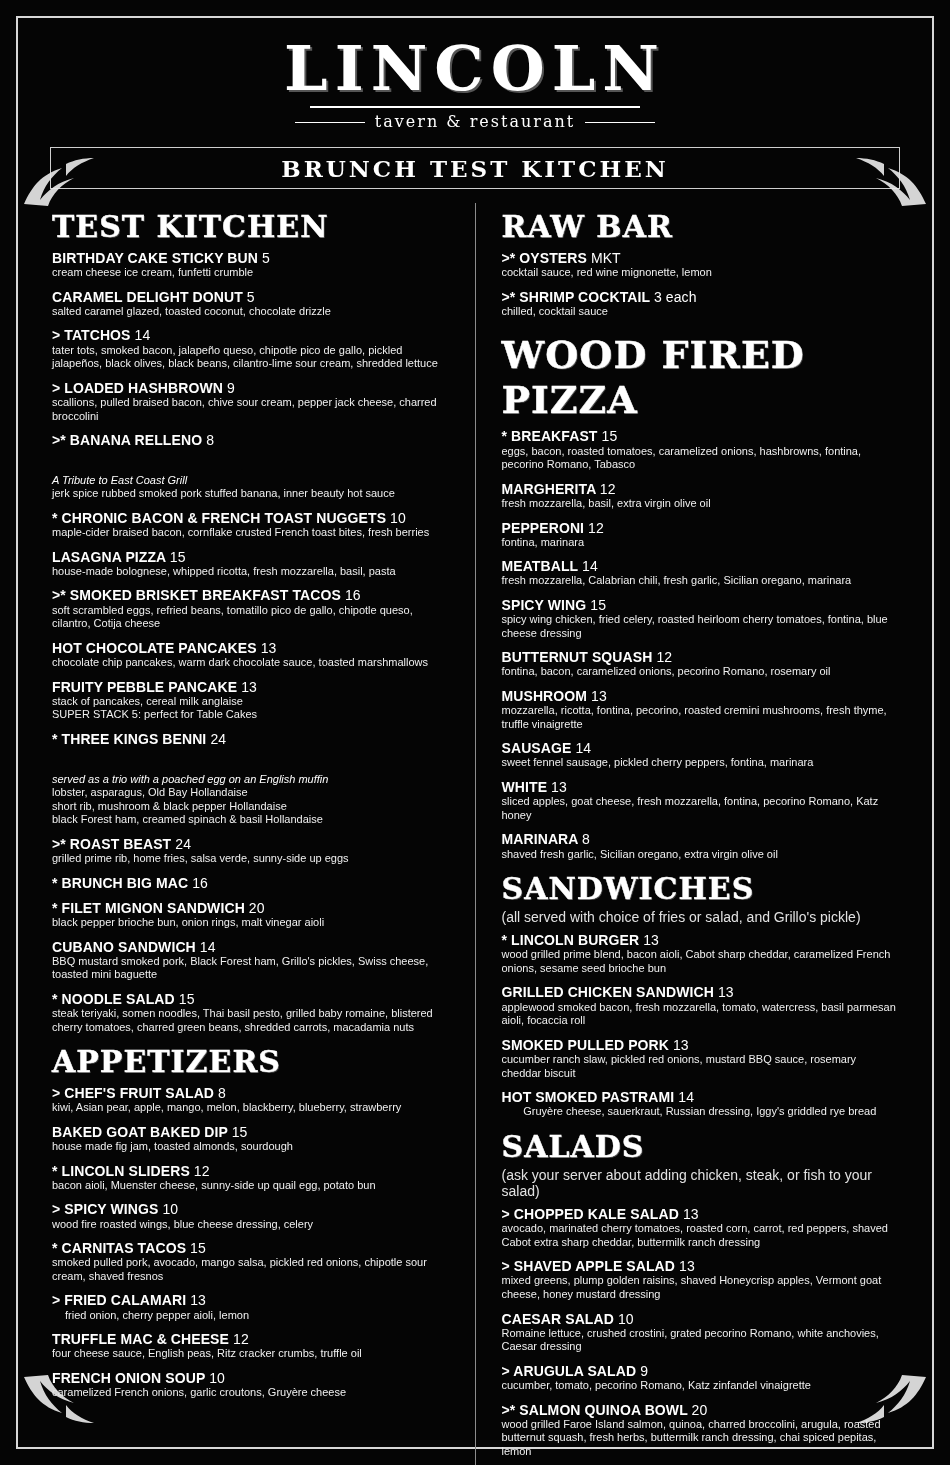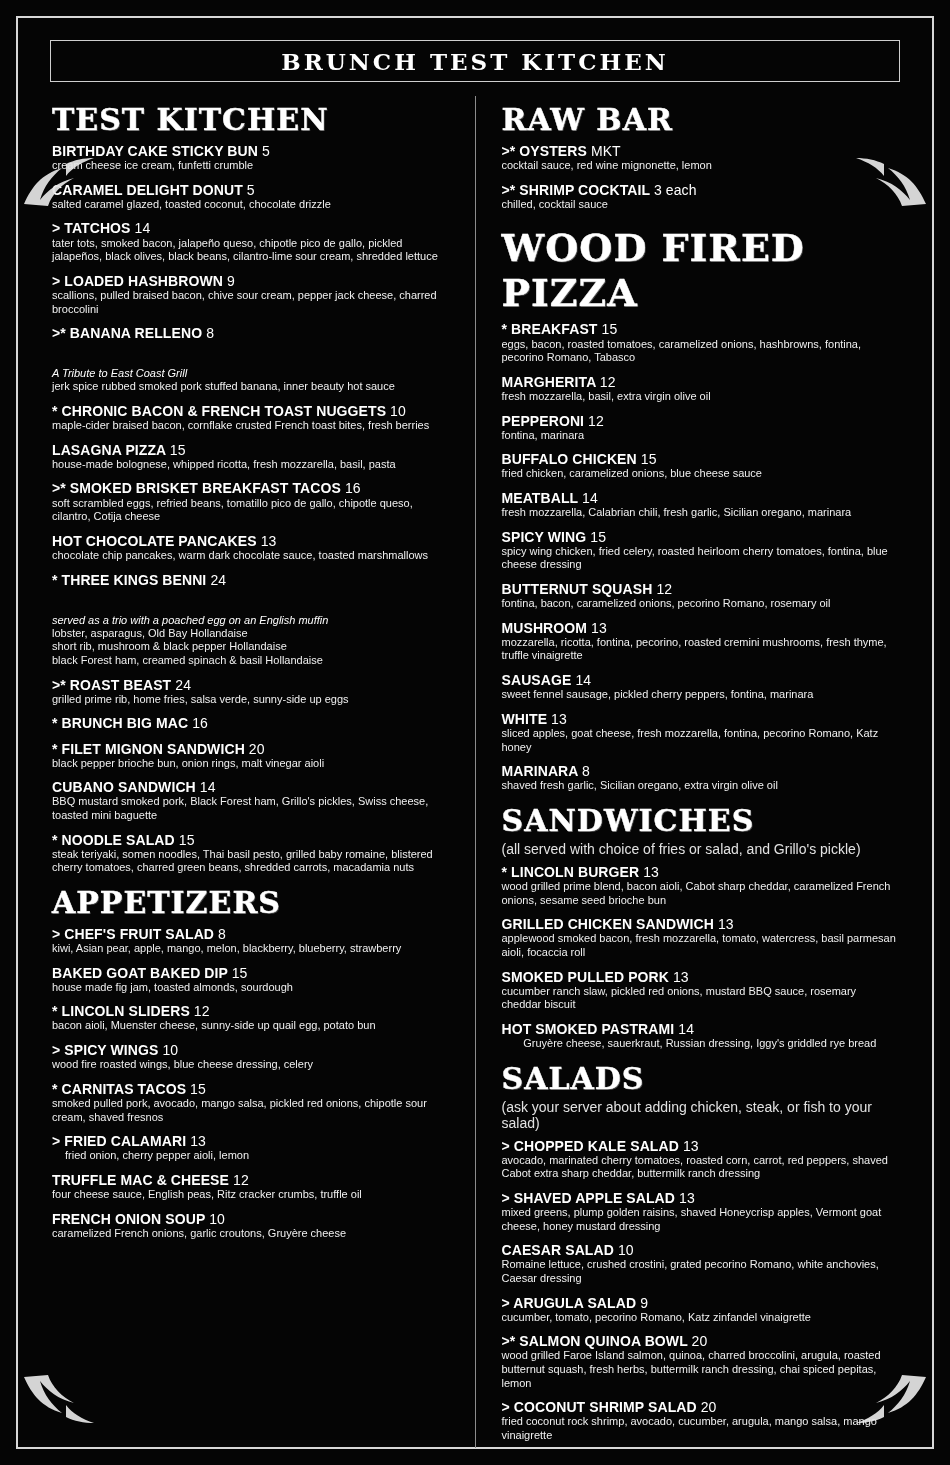--- a/index.html
+++ b/index.html
@@ -161,20 +161,25 @@
   <svg class="flourish fl-bl" viewBox="0 0 74 52">
     <path d="M2 48 C10 30 20 18 40 12 C30 20 22 30 18 44 C26 34 36 26 52 22 C40 28 30 38 26 50 Z M44 8 C52 4 62 2 72 2 C60 6 50 12 44 20 Z" fill="#e6e6e6"></path>
     <circle cx="16" cy="46" r="2.5" fill="#e6e6e6"></circle>
   </svg>
   <svg class="flourish fl-br" viewBox="0 0 74 52">
     <path d="M2 48 C10 30 20 18 40 12 C30 20 22 30 18 44 C26 34 36 26 52 22 C40 28 30 38 26 50 Z M44 8 C52 4 62 2 72 2 C60 6 50 12 44 20 Z" fill="#e6e6e6"></path>
     <circle cx="16" cy="46" r="2.5" fill="#e6e6e6"></circle>
   </svg>
 
   <div class="content">
+    <div class="masthead">
+      <div class="brand">LINCOLN</div>
+      <div class="brand-rule"></div>
+      <div class="brand-sub">tavern &amp; restaurant</div>
+    </div>
 
     <div class="header-box">
       <div class="title">BRUNCH TEST KITCHEN</div>
     </div>
 
     <div class="columns">
       <div class="col" id="left-col">
           <div class="section-head">TEST KITCHEN</div>
           <div class="item">
             <div class="item-name"><span>BIRTHDAY CAKE STICKY BUN</span> <span class="price">5</span></div>
@@ -205,20 +210,25 @@
             <div class="item-name"><span>LASAGNA PIZZA</span> <span class="price">15</span></div>
             <div class="item-desc" style="white-space: pre-line;">house-made bolognese, whipped ricotta, fresh mozzarella, basil, pasta</div>
           </div>
           <div class="item">
             <div class="item-name"><span>&gt;* SMOKED BRISKET BREAKFAST TACOS</span> <span class="price">16</span></div>
             <div class="item-desc" style="white-space: pre-line;">soft scrambled eggs, refried beans, tomatillo pico de gallo, chipotle queso, cilantro, Cotija cheese</div>
           </div>
           <div class="item">
             <div class="item-name"><span>HOT CHOCOLATE PANCAKES</span> <span class="price">13</span></div>
             <div class="item-desc" style="white-space: pre-line;">chocolate chip pancakes, warm dark chocolate sauce, toasted marshmallows</div>
+          </div>
+          <div class="item">
+            <div class="item-name"><span>FRUITY PEBBLE PANCAKE</span> <span class="price">13</span></div>
+            <div class="item-desc" style="white-space: pre-line;">stack of pancakes, cereal milk anglaise
+SUPER STACK 5: perfect for Table Cakes</div>
           </div>
           <div class="item">
             <div class="item-name"><span>* THREE KINGS BENNI</span> <span class="price">24</span></div>
             <div class="item-sub">served as a trio with a poached egg on an English muffin</div>
             <div class="item-desc" style="white-space: pre-line;">lobster, asparagus, Old Bay Hollandaise
 short rib, mushroom &amp; black pepper Hollandaise
 black Forest ham, creamed spinach &amp; basil Hollandaise</div>
           </div>
           <div class="item">
             <div class="item-name"><span>&gt;* ROAST BEAST</span> <span class="price">24</span></div>
@@ -291,24 +301,20 @@
           </div>
           <div class="item">
             <div class="item-name"><span>MARGHERITA</span> <span class="price">12</span></div>
             <div class="item-desc" style="white-space: pre-line;">fresh mozzarella, basil, extra virgin olive oil</div>
           </div>
           <div class="item">
             <div class="item-name"><span>PEPPERONI</span> <span class="price">12</span></div>
             <div class="item-desc" style="white-space: pre-line;">fontina, marinara</div>
           </div>
           <div class="item">
-            <div class="item-name"><span>BUFFALO CHICKEN</span> <span class="price">15</span></div>
-            <div class="item-desc" style="white-space: pre-line;">fried chicken, caramelized onions, blue cheese sauce</div>
-          </div>
-          <div class="item">
             <div class="item-name"><span>MEATBALL</span> <span class="price">14</span></div>
             <div class="item-desc" style="white-space: pre-line;">fresh mozzarella, Calabrian chili, fresh garlic, Sicilian oregano, marinara</div>
           </div>
           <div class="item">
             <div class="item-name"><span>SPICY WING</span> <span class="price">15</span></div>
             <div class="item-desc" style="white-space: pre-line;">spicy wing chicken, fried celery, roasted heirloom cherry tomatoes, fontina, blue cheese dressing</div>
           </div>
           <div class="item">
             <div class="item-name"><span>BUTTERNUT SQUASH</span> <span class="price">12</span></div>
             <div class="item-desc" style="white-space: pre-line;">fontina, bacon, caramelized onions, pecorino Romano, rosemary oil</div>

